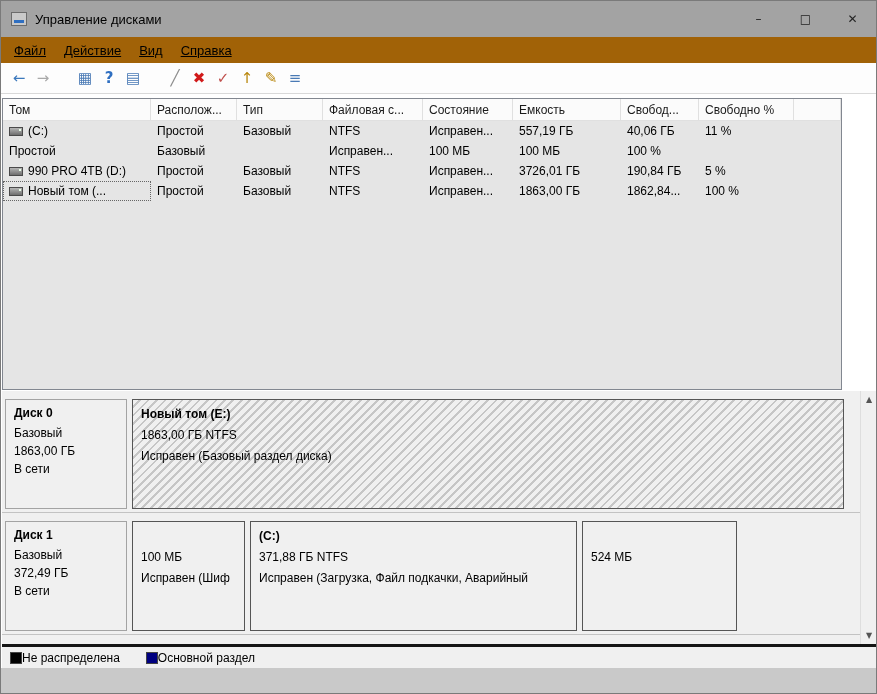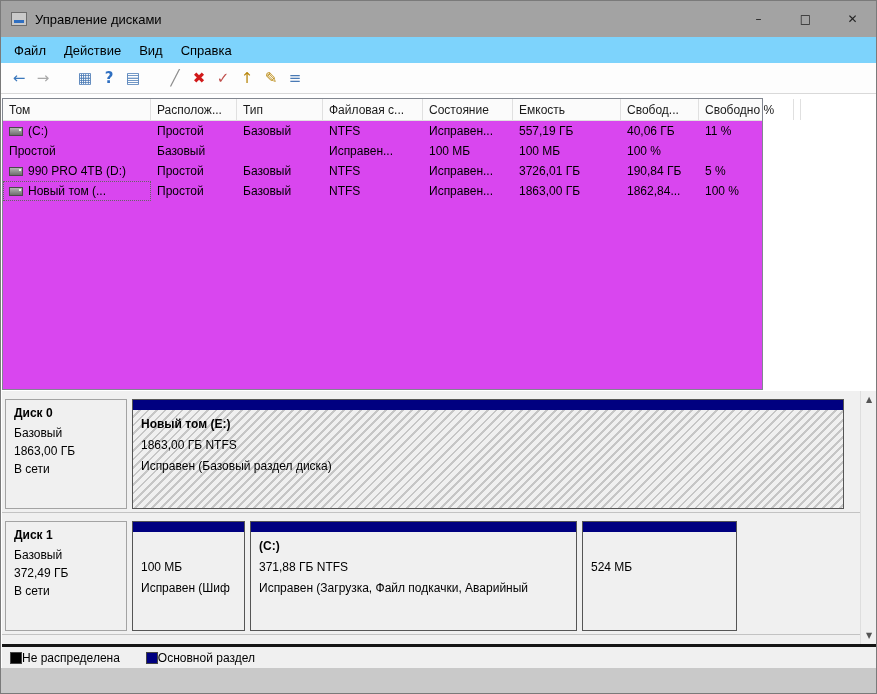--- a/index.html
+++ b/index.html
@@ -10,48 +10,48 @@
 
   
   .titlebar { position:absolute; top:0; left:0; right:0; height:36px; display:flex; align-items:center; background:#a3a3a3; }
   .app-icon { width:16px; height:14px; margin:0 8px 0 10px; position:relative; background:#c9c9c9; border:1px solid #6b6b6b; flex:0 0 auto; }
   .app-icon::after { content:""; position:absolute; left:2px; right:2px; bottom:2px; height:3px; background:#2f6fc1; }
   .title-text { font-size:13px; }
   .win-controls { margin-left:auto; display:flex; height:100%; }
   .win-btn { width:47px; height:100%; display:flex; align-items:center; justify-content:center; font-family:"DejaVu Sans", sans-serif; font-size:12px; color:#222; cursor:default; }
 
   
-  .menubar { position:absolute; top:36px; left:0; right:0; height:26px; display:flex; align-items:center; padding-left:4px; background:#7dd3fc; }
+  .menubar { position:absolute; top:36px; left:0; right:0; height:26px; display:flex; align-items:center; padding-left:4px; background:#a16207;text-decoration:underline; }
   .menu-item { padding:4px 9px; font-size:13px; }
 
   
   .toolbar { position:absolute; top:62px; left:0; right:0; height:31px; display:flex; align-items:center; padding-left:6px; background:#fdfdfd; border-bottom:1px solid #d9d9d9; }
   .tb-icon { width:24px; height:22px; display:flex; align-items:center; justify-content:center; font-family:"DejaVu Sans", sans-serif; font-size:15px; }
   .tb-gap { width:18px; height:1px; }
 
   
-  .list-pane { position:absolute; top:97px; left:1px; width:761px; height:292px; background:#d946ef; border:1px solid #828790;text-align:center; }
+  .list-pane { position:absolute; top:97px; left:1px; width:840px; height:292px; background:#e5e5e5; border:1px solid #828790;text-align:center; }
   .lv-grid { display:grid; grid-template-columns:148px 86px 86px 100px 90px 108px 78px 95px 1fr; align-items:center; }
   .lv-header { height:22px; border-bottom:1px solid #e0e0e0; background:#fbfbfb; }
   .lv-hcell { height:100%; display:flex; align-items:center; padding-left:6px; border-right:1px solid #e0e0e0; font-size:12px; color:#1a1a1a; white-space:nowrap; overflow:hidden; }
   .lv-row { height:20px; }
   .lv-cell { padding-left:6px; display:flex; align-items:center; gap:5px; white-space:nowrap; overflow:hidden; height:100%; }
   .vol-icon { flex:0 0 auto; width:14px; height:9px; background:linear-gradient(#b5b5b5,#6e6e6e); border:1px solid #4a4a4a; position:relative; }
   .vol-icon::after { content:""; position:absolute; right:1px; top:1px; width:2px; height:2px; background:#e6ffe6; }
   .focused .lv-cell:first-child { outline:1px dotted #666; outline-offset:-1px; }
 
   
   .graph-pane { position:absolute; top:390px; left:1px; width:875px; height:253px; background:#f0f0f0; }
   .disks-area { position:absolute; top:0; left:0; right:17px; bottom:0; overflow:hidden; }
   .disk-row { position:relative; height:122px; border-bottom:1px solid #c3c3c3; padding:8px 0 0 3px; display:flex; background:#f0f0f0; }
   .disk-info { width:122px; height:110px; border:1px solid #a3a3a3; background:#f0f0f0; padding:6px 8px; flex:0 0 auto; }
   .disk-name { font-weight:bold; font-size:12px; margin-bottom:4px; }
   .disk-line { font-size:12px; line-height:18px; }
   .parts { display:flex; gap:5px; margin-left:5px; }
-  .part { height:110px; border:1px solid #555; background:#f0f0f0; display:flex; flex-direction:column; flex:0 0 auto; }
+  .part { height:110px; border:1px solid #555; background:#f0f0f0; display:flex; flex-direction:row; flex:0 0 auto; }
   .part-bar { height:10px; background:#000080; flex:0 0 auto; }
   .part-body { flex:1; padding:4px 8px; overflow:hidden; }
   .part-body.selected { background:repeating-linear-gradient(135deg,#f0f0f0 0 4px,#c6c6c6 4px 6px); }
   .p-line { height:21px; line-height:21px; font-size:12px; white-space:nowrap; }
   .p-title { font-weight:bold; }
 
   
   .vscroll { position:absolute; top:0; right:0; width:17px; bottom:0; background:#f0f0f0; border-left:1px solid #dedede; }
   .vs-btn { position:absolute; left:0; width:16px; height:17px; display:flex; align-items:center; justify-content:center; font-family:"DejaVu Sans", sans-serif; font-size:8px; color:#555; background:#f0f0f0; }
   .vs-up { top:0; } .vs-down { bottom:0; }

